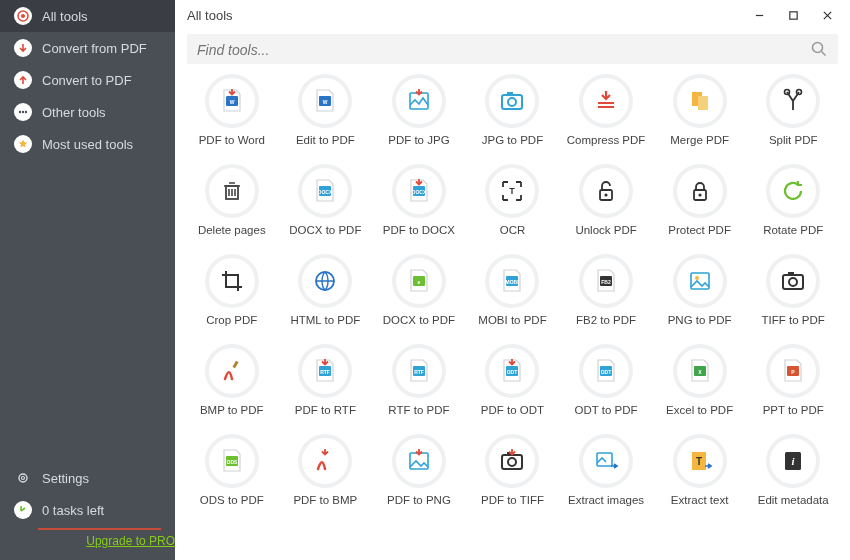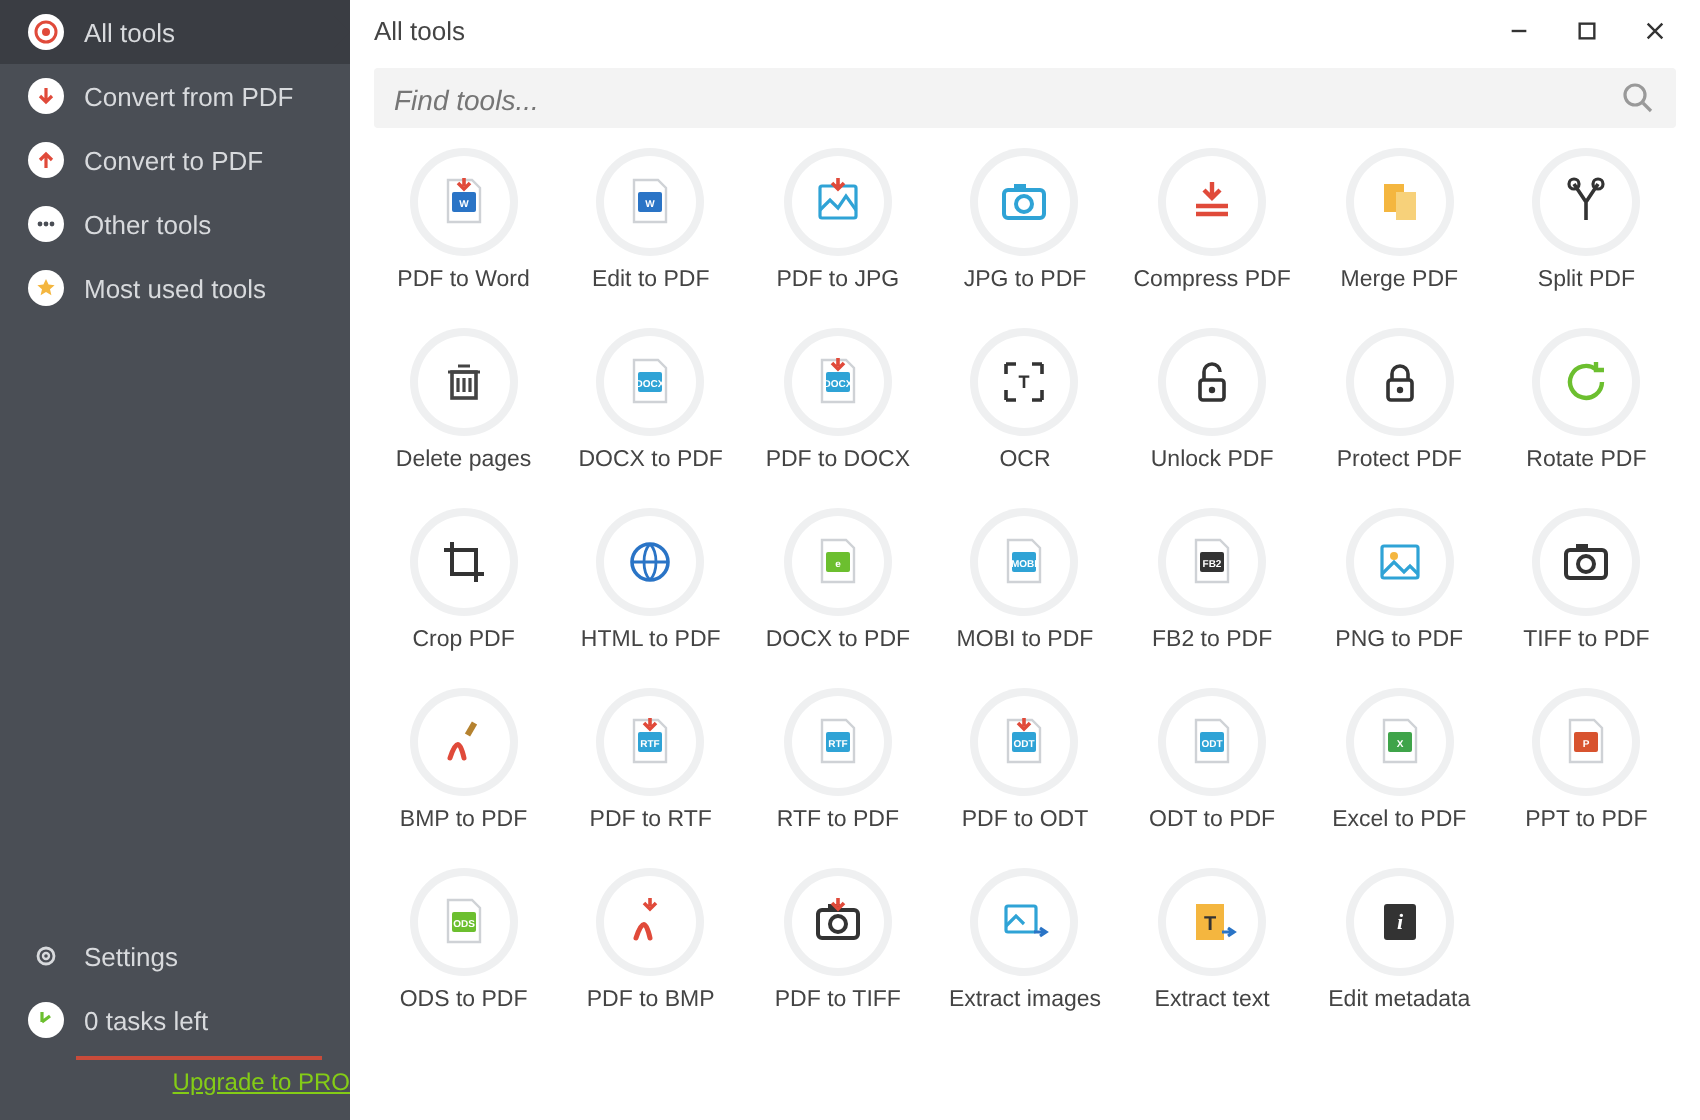--- a/index.html
+++ b/index.html
@@ -419,20 +419,30 @@
        <svg viewBox="0 0 28 28">
               <path d="M7 22c3-9 5-9 7 0" fill="none" stroke="#e04a3a" stroke-width="2.5" stroke-linecap="round"></path>
               <path d="M14 2v4M11 4.5l3 3 3-3" fill="none" stroke="#e04a3a" stroke-width="1.8"></path>
             </svg>
      </div>
      <div class="tool-label">PDF to BMP</div>
         </div>
         <div class="tool">
           <div class="tool-circ">
        <svg viewBox="0 0 28 28">
+              <rect x="5" y="6" width="18" height="16" rx="1" fill="none" stroke="#2fa3d6" stroke-width="1.6"></rect>
+              <path d="M5 20l6-6 5 5 3-3 4 4" fill="none" stroke="#2fa3d6" stroke-width="1.6"></path>
+              <path d="M14 2v4M11 4.5l3 3 3-3" fill="none" stroke="#e04a3a" stroke-width="1.8"></path>
+            </svg>
+     </div>
+     <div class="tool-label">PDF to PNG</div>
+        </div>
+        <div class="tool">
+          <div class="tool-circ">
+       <svg viewBox="0 0 28 28">
               <rect x="4" y="8" width="20" height="14" rx="2" fill="none" stroke="#333" stroke-width="2"></rect>
               <circle cx="14" cy="15" r="4" fill="none" stroke="#333" stroke-width="2"></circle>
               <rect x="9" y="5" width="6" height="3" fill="#333"></rect>
               <path d="M14 2v4M11 4.5l3 3 3-3" fill="none" stroke="#e04a3a" stroke-width="1.8"></path>
             </svg>
      </div>
      <div class="tool-label">PDF to TIFF</div>
         </div>
         <div class="tool">
           <div class="tool-circ">

